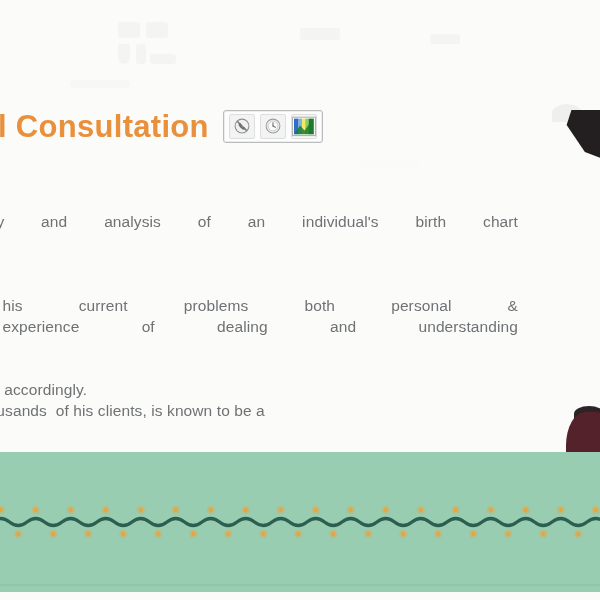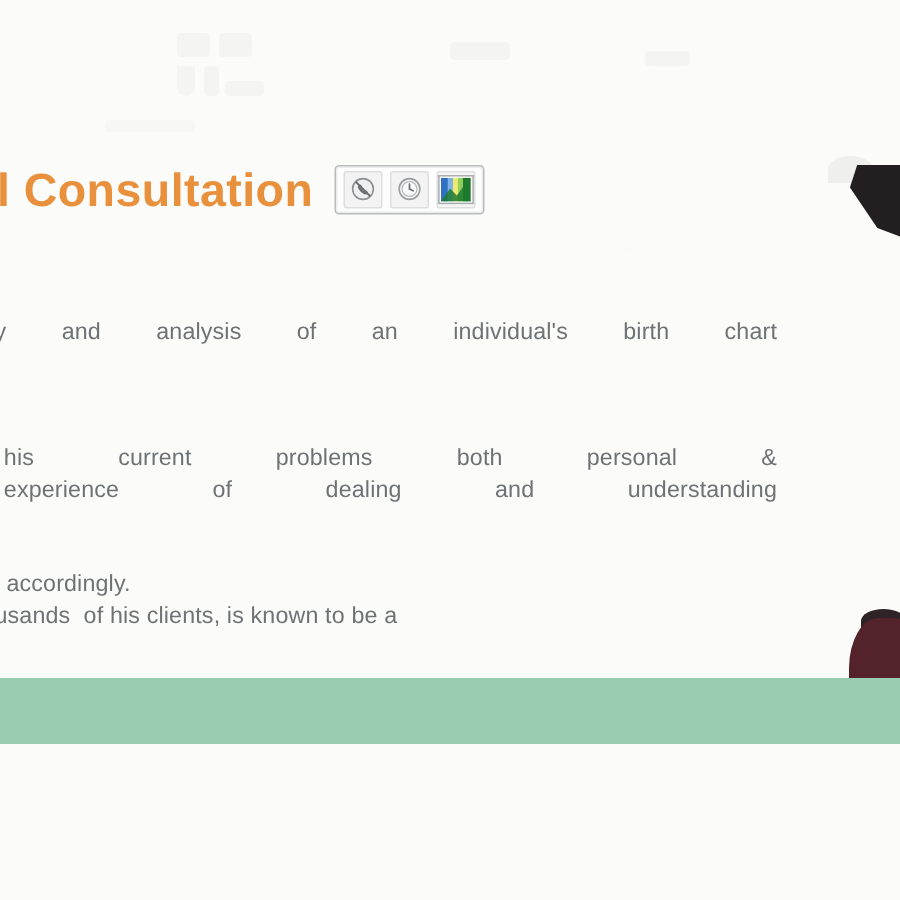--- a/index.html
+++ b/index.html
@@ -10,21 +10,21 @@
     width: 600px;
     height: 600px;
     overflow: hidden;
     background: #fbfbfa;
     font-family: "Liberation Sans", sans-serif;
   }
 
   #page {
     position: relative;
     width: 600px;
-    height: 496px;
+    height: 592px;
     background: #fbfbfa;
     overflow: hidden;
   }
 
   
   .watermark {
     position: absolute;
     background: #f4f4f3;
     border-radius: 3px;
   }

